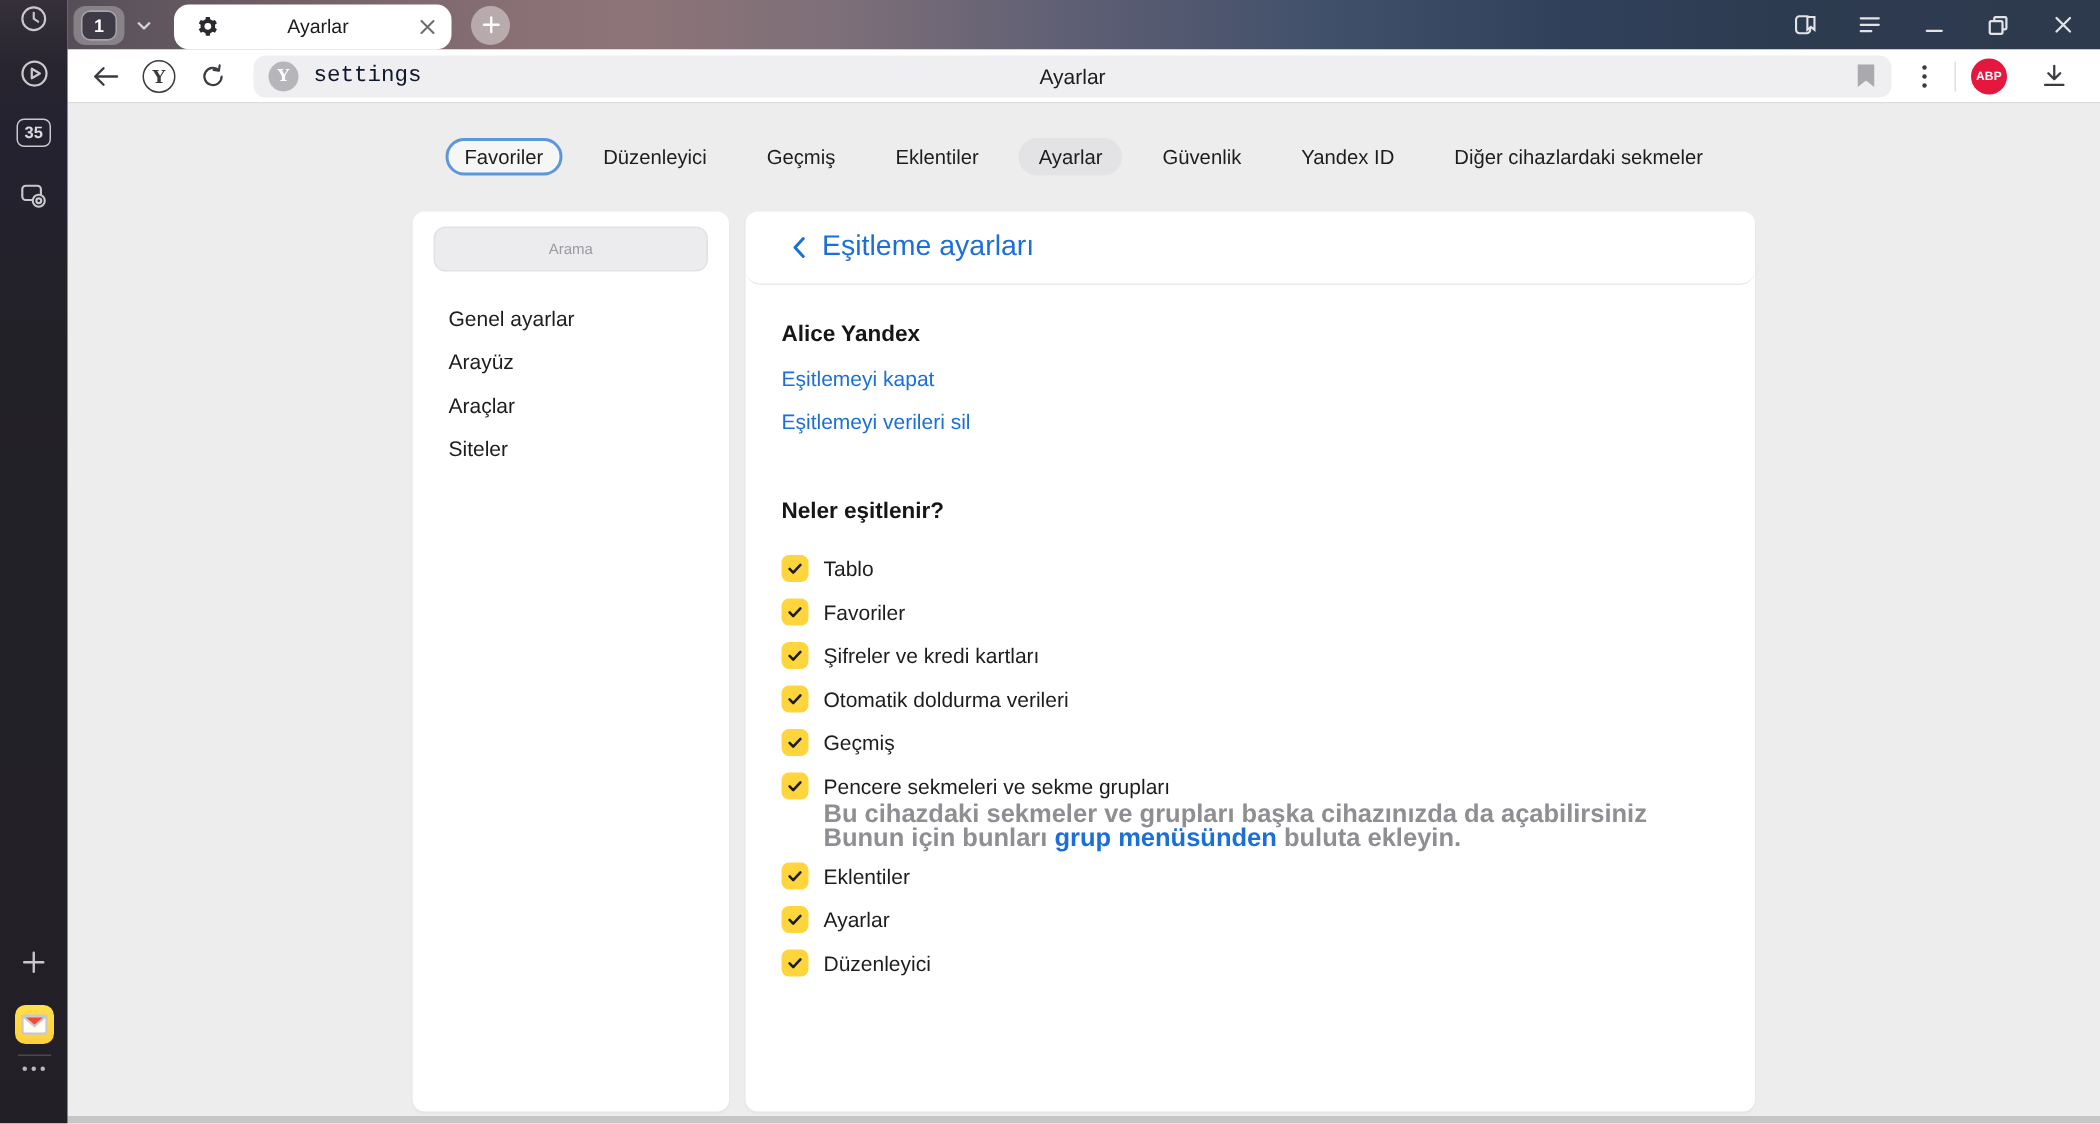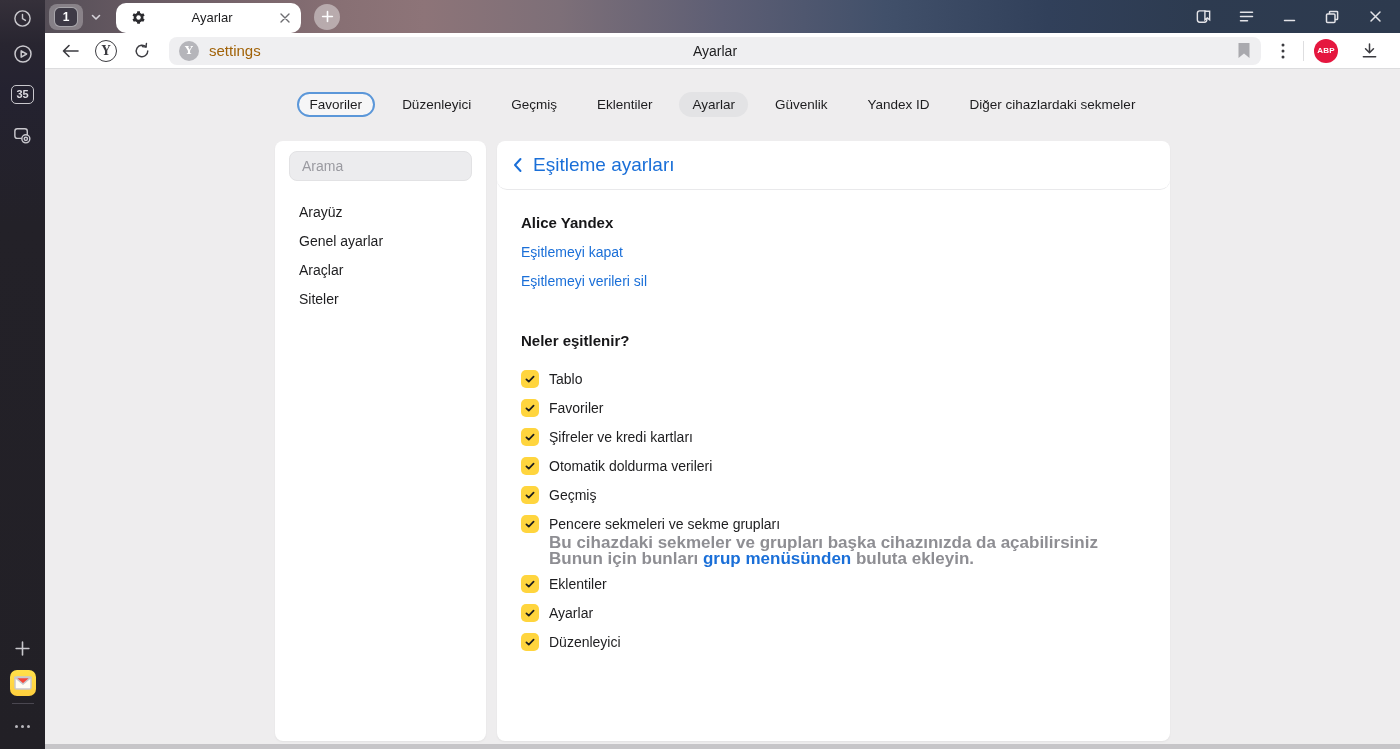--- a/index.html
+++ b/index.html
@@ -3,21 +3,21 @@
 <meta charset="utf-8">
 <style>
   * { margin:0; padding:0; box-sizing:border-box; }
   html,body { width:1400px; height:749px; overflow:hidden; }
   body { font-family:"Liberation Sans","DejaVu Sans",sans-serif; position:relative; background:#eeedee; }
 
   
   .rail { position:absolute; left:0; top:0; width:45px; height:749px;
           background:linear-gradient(180deg,#35303a 0%,#282530 6%,#242230 12%,#232128 30%,#222026 100%);
           display:flex; flex-direction:column; align-items:center; z-index:5; }
-  .rail .icon-btn { width:30px; height:30px; display:flex; align-items:center; justify-content:center; cursor:pointer; }
+  .rail .icon-btn { width:30px; height:30px; display:flex; justify-content:center; cursor:pointer; }
   .rail svg { stroke:#c9c8cd; fill:none; stroke-width:1.5; }
   .rail-top { display:flex; flex-direction:column; align-items:center; gap:6px; padding-top:3px; }
   .badge-35 { width:23px; height:19px; border:1.6px solid #c9c8cd; border-radius:5px; color:#dcdbe0;
               font-size:11px; font-weight:bold; display:flex; align-items:center; justify-content:center; }
   .rail-bottom { margin-top:auto; display:flex; flex-direction:column; align-items:center; gap:7px; padding-bottom:8px; }
   .mail-tile { width:26px; height:26px; border-radius:7px; background:linear-gradient(180deg,#ffe04a,#ffcf3e);
                display:flex; align-items:center; justify-content:center; cursor:pointer; }
   .rail-divider { width:22px; height:1px; background:#4a4750; }
   .rail-dots { display:flex; gap:3px; }
   .rail-dots i { width:3px; height:3px; border-radius:50%; background:#b9b8bd; }
@@ -44,21 +44,21 @@
   .addressbar { position:absolute; left:45px; top:33px; right:0; height:36px; background:#fff;
     border-bottom:1px solid #dcdcde; display:flex; align-items:center; padding:0 14px 0 8px; gap:2px; }
   .nav-btn { width:34px; height:28px; display:flex; align-items:center; justify-content:center; cursor:pointer; border-radius:6px; }
   .nav-btn svg { stroke:#3b3b40; fill:none; stroke-width:1.6; }
   .y-logo-btn { width:22px; height:22px; border-radius:50%; border:1.6px solid #3b3b40; color:#3b3b40;
     font-family:"DejaVu Serif",serif; font-weight:bold; font-size:12px; display:flex; align-items:center; justify-content:center; }
   .url-field { flex:1; height:28px; margin:0 10px 0 8px; background:#efeff1; border-radius:8px;
     display:flex; align-items:center; padding:0 10px; position:relative; cursor:text; }
   .favicon { width:20px; height:20px; border-radius:50%; background:#b5b5ba; color:#fff; font-size:11px; font-weight:bold;
     font-family:"DejaVu Serif",serif; display:flex; align-items:center; justify-content:center; flex:none; }
-  .url-text { margin-left:10px; font-size:15px; color:#a16207; }
+  .url-text { margin-left:10px; font-size:15px; color:#0f172a;font-family:Liberation Mono, monospace; }
   .url-center-title { position:absolute; left:0; right:0; text-align:center; font-size:14px; color:#1d1d1f; pointer-events:none; }
   .url-bookmark { margin-left:auto; display:flex; cursor:pointer; }
   .addr-sep { width:1px; height:20px; background:#dedee0; margin:0 8px; }
   .abp-badge { width:24px; height:24px; border-radius:50%; background:#e5173f; color:#fff; font-size:8px; font-weight:bold;
     display:flex; align-items:center; justify-content:center; cursor:pointer; letter-spacing:.2px; }
   .dl-btn { margin-left:12px; }
 
   
   .page { position:absolute; left:45px; top:70px; right:0; bottom:5px; background:#eeedee; overflow:hidden; }
   .bottom-strip { position:absolute; left:45px; right:0; bottom:0; height:5px; background:#c6c5c8; }
@@ -67,28 +67,28 @@
   .nav-tab { font-size:13.5px; color:#1d1d1f; padding:5px 13px; border-radius:15px; cursor:pointer; white-space:nowrap; }
   .nav-tab.outlined { border:2px solid #5b97d9; background:#f6f6f7; padding:3px 11px; }
   .nav-tab.active { background:#e3e3e5; }
 
   .card { position:absolute; top:71px; height:600px; background:#fff; border-radius:8px; box-shadow:0 1px 2px rgba(0,0,0,.05); }
   .left-card { left:230px; width:211px; }
   .main-card { left:452px; width:673px; }
 
   
   .search-input { display:block; margin:10px auto 0; width:183px; height:30px; background:#ececee;
-    border:1px solid #e2e2e4; border-radius:8px; padding:0 12px; font-size:14px; color:#1d1d1f;
-    font-family:"Liberation Sans",sans-serif; outline:none; }
+    border:1px solid #e2e2e4; border-radius:8px; padding:0 12px; font-size:10px; color:#1d1d1f;
+    font-family:"Liberation Sans",sans-serif; outline:none;text-align:center; }
   .search-input::placeholder { color:#9a9aa0; }
   .settings-nav { list-style:none; margin-top:17px; }
   .settings-nav li { height:29px; line-height:29px; padding-left:24px; font-size:14px; color:#1d1d1f; cursor:pointer; }
 
   
-  .sync-header { height:49px; border-bottom:1px solid #e9e9eb; display:flex; align-items:center; padding-left:15px; cursor:pointer;border-radius:10px; }
+  .sync-header { height:49px; border-bottom:1px solid #e9e9eb; display:flex; align-items:center; padding-left:30px; cursor:pointer;border-radius:10px; }
   .sync-header .back-chevron { display:flex; margin-right:10px; }
   .sync-title { font-size:19px; font-weight:500; color:#1a6fd8; }
   .sync-body { padding:0 24px; }
   .account-name { margin-top:24px; font-size:15px; font-weight:bold; color:#161618; line-height:18px; }
   .sync-link { margin-top:12px; font-size:14px; color:#1a6fd8; line-height:17px; cursor:pointer; width:fit-content; }
   .section-title { margin-top:42px; font-size:15px; font-weight:bold; color:#161618; line-height:18px; }
   .check-row { display:flex; align-items:center; margin-top:11px; cursor:pointer; width:fit-content; }
   .check-row.first { margin-top:20px;text-align:right; }
   .check-row.after-note { margin-top:8px; }
   .checkbox { width:18px; height:18px; border-radius:5px; background:#ffd53e; display:flex; align-items:center; justify-content:center; flex:none; }
@@ -257,22 +257,22 @@
     <span class="nav-tab">Eklentiler</span>
     <span class="nav-tab active">Ayarlar</span>
     <span class="nav-tab">Güvenlik</span>
     <span class="nav-tab">Yandex ID</span>
     <span class="nav-tab">Diğer cihazlardaki sekmeler</span>
   </div>
 
   <div class="card left-card">
     <input class="search-input" type="text" placeholder="Arama" style="">
     <ul class="settings-nav">
+      <li>Genel ayarlar</li>
       <li>Arayüz</li>
-      <li>Genel ayarlar</li>
       <li>Araçlar</li>
       <li>Siteler</li>
     </ul>
   </div>
 
   <div class="card main-card">
     <div class="sync-header">
       <span class="back-chevron">
         <svg width="11" height="16" viewBox="0 0 11 16">
             <path d="M8.5 2 3 8l5.5 6" fill="none" stroke="#1a6fd8" stroke-width="2" stroke-linecap="round" stroke-linejoin="round"></path>

